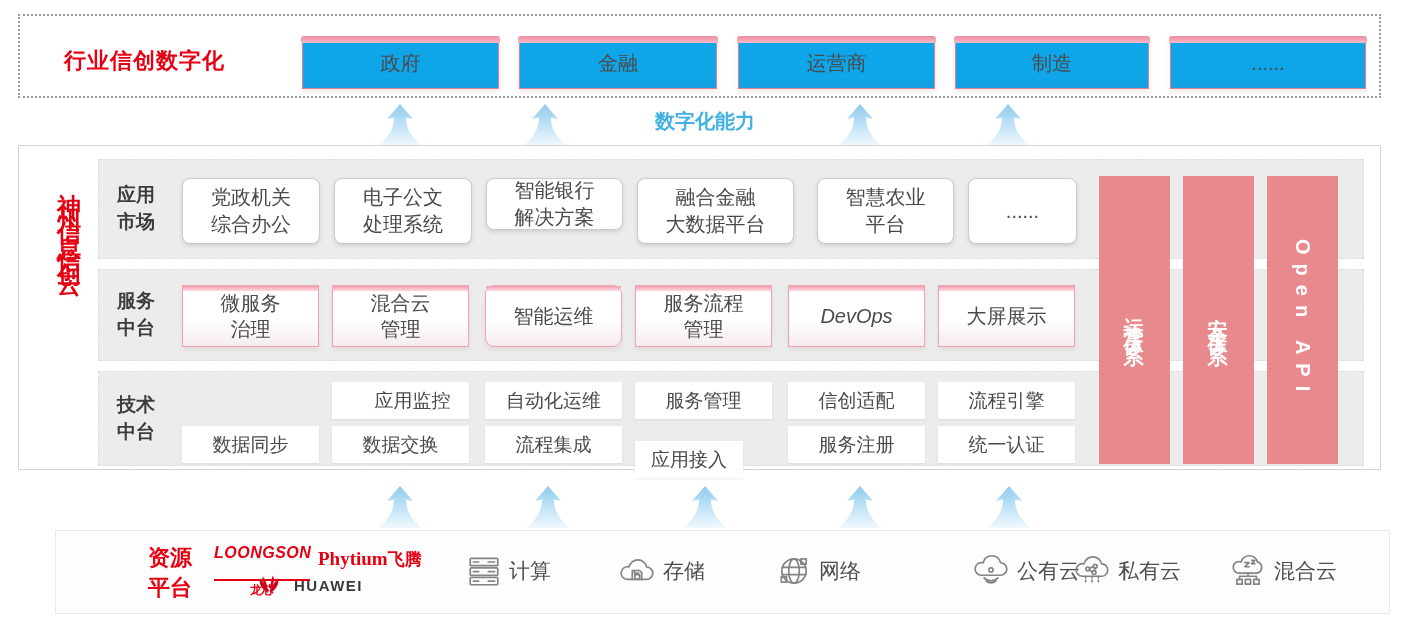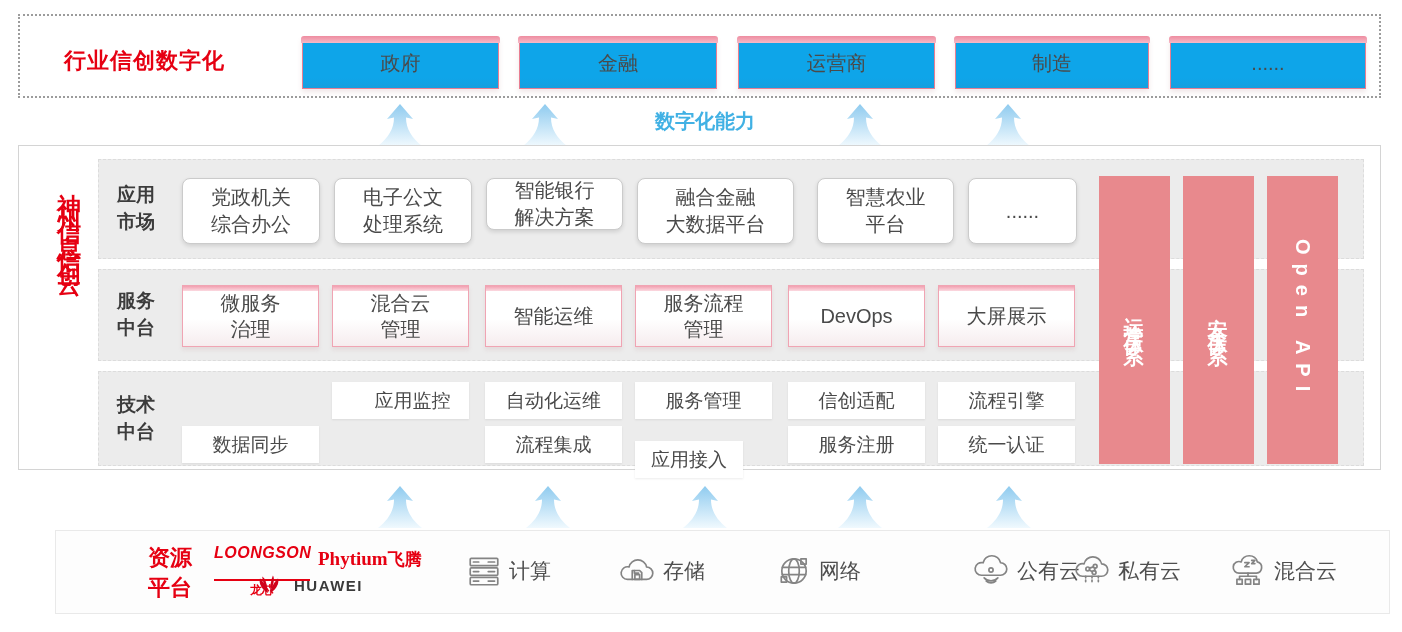--- a/index.html
+++ b/index.html
@@ -135,35 +135,36 @@
 平台</div>
     <div class="app-box" style="left:869px;top:18px;width:109px;height:66px;">......</div>
   </div>
 
   <div class="prow" style="top:123px;height:92px;">
     <div class="prow-label">服务中台</div>
     <div class="svc-box" style="left:83px;top:15px;width:137px;height:62px;">微服务
 治理</div>
     <div class="svc-box" style="left:233px;top:15px;width:137px;height:62px;">混合云
 管理</div>
-    <div class="svc-box" style="left:386px;top:15px;width:137px;height:62px;">智能运维</div>
+    <div class="svc-box" style="left:386px;top:15px;width:137px;height:62px;border-radius:9px;">智能运维</div>
     <div class="svc-box" style="left:536px;top:15px;width:137px;height:62px;">服务流程
 管理</div>
-    <div class="svc-box" style="left:689px;top:15px;width:137px;height:62px;">DevOps</div>
+    <div class="svc-box" style="left:689px;top:15px;width:137px;height:62px;font-style:italic;">DevOps</div>
     <div class="svc-box" style="left:839px;top:15px;width:137px;height:62px;">大屏展示</div>
   </div>
 
   <div class="prow" style="top:225px;height:95px;">
     <div class="prow-label">技术中台</div>
     <div class="tech-box" style="left:233px;top:10px;width:137px;height:37px;padding-left:24px;">应用监控</div>
     <div class="tech-box" style="left:386px;top:10px;width:137px;height:37px;">自动化运维</div>
     <div class="tech-box" style="left:536px;top:10px;width:137px;height:37px;">服务管理</div>
     <div class="tech-box" style="left:689px;top:10px;width:137px;height:37px;">信创适配</div>
     <div class="tech-box" style="left:839px;top:10px;width:137px;height:37px;">流程引擎</div>
     <div class="tech-box" style="left:83px;top:54px;width:137px;height:37px;">数据同步</div>
+    <div class="tech-box" style="left:233px;top:54px;width:137px;height:37px;">数据交换</div>
     <div class="tech-box" style="left:386px;top:54px;width:137px;height:37px;">流程集成</div>
     <div class="tech-box" style="left:536px;top:69px;width:108px;height:37px;text-align:center;">应用接入</div>
     <div class="tech-box" style="left:689px;top:54px;width:137px;height:37px;">服务注册</div>
     <div class="tech-box" style="left:839px;top:54px;width:137px;height:37px;">统一认证</div>
   </div>
 
   <div class="vbar cjk" style="left:1080px;">运营体系</div>
   <div class="vbar cjk" style="left:1164px;">安全体系</div>
   <div class="vbar" style="left:1248px;">Open API</div>
 </div>

